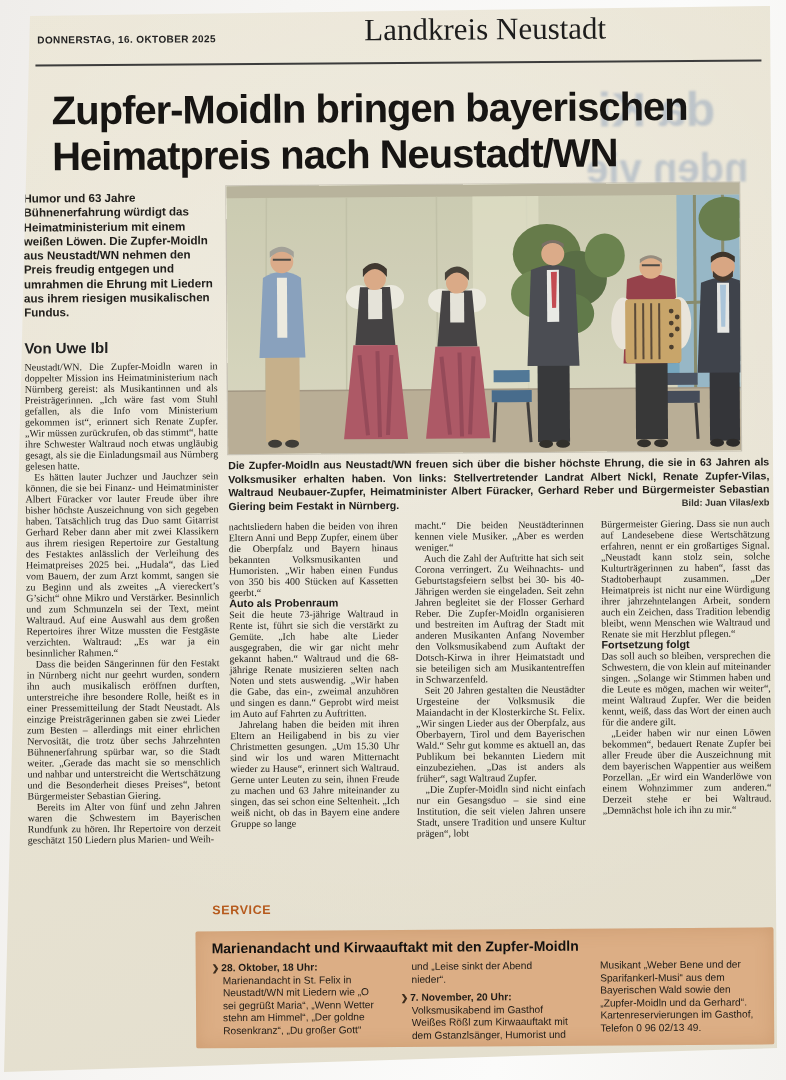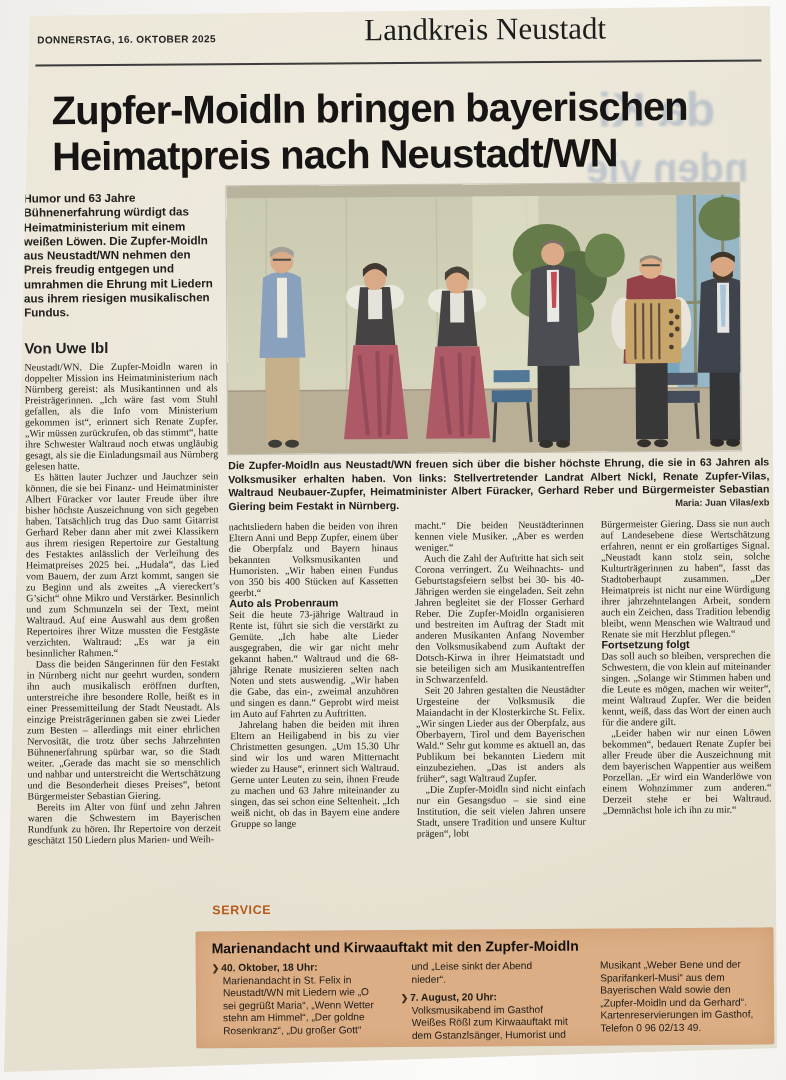--- a/index.html
+++ b/index.html
@@ -214,21 +214,21 @@
         <path d="M484 80 Q496 68 508 80 L508 74 Q496 64 484 74 Z" fill="#2a211c"></path>
         <path d="M486 88 Q496 100 506 88 L506 94 Q496 104 486 94 Z" fill="#32261f"></path>
         <ellipse cx="489" cy="260" rx="7" ry="4" fill="#16161a"></ellipse>
           <ellipse cx="505" cy="260" rx="7" ry="4" fill="#16161a"></ellipse>
       </g>
       <rect width="513" height="268" fill="#d6c79e" opacity=".12"></rect>
     </svg>
 
     <div class="caption">
       <span>Die Zupfer-Moidln aus Neustadt/WN freuen sich über die bisher höchste Ehrung, die sie in 63 Jahren als Volksmusiker erhalten haben. Von links: Stellvertretender Landrat Albert Nickl, Renate Zupfer-Vilas, Waltraud Neubauer-Zupfer, Heimatminister Albert Füracker, Gerhard Reber und Bürgermeister Sebastian Giering beim Festakt in Nürnberg.</span>
-      <span class="credit">Maria: Juan Vilas/exb</span>
+      <span class="credit">Bild: Juan Vilas/exb</span>
     </div>
 
     <div class="cols">
       <div class="c serifcol">
         <p class="noindent">nachtsliedern haben die beiden von ihren Eltern Anni und Bepp Zupfer, einem über die Oberpfalz und Bayern hinaus bekannten Volksmusikanten und Humoristen. „Wir haben einen Fundus von 350 bis 400 Stücken auf Kassetten geerbt.“</p>
         <p class="subhead">Auto als Probenraum</p>
         <p class="noindent">Seit die heute 73-jährige Waltraud in Rente ist, führt sie sich die verstärkt zu Gemüte. „Ich habe alte Lieder ausgegraben, die wir gar nicht mehr gekannt haben.“ Waltraud und die 68-jährige Renate musizieren selten nach Noten und stets auswendig. „Wir haben die Gabe, das ein-, zweimal anzuhören und singen es dann.“ Geprobt wird meist im Auto auf Fahrten zu Auftritten.</p>
         <p>Jahrelang haben die beiden mit ihren Eltern an Heiligabend in bis zu vier Christmetten gesungen. „Um 15.30 Uhr sind wir los und waren Mitternacht wieder zu Hause“, erinnert sich Waltraud. Gerne unter Leuten zu sein, ihnen Freude zu machen und 63 Jahre miteinander zu singen, das sei schon eine Seltenheit. „Ich weiß nicht, ob das in Bayern eine andere Gruppe so lange</p>
       </div>
       <div class="c serifcol">
@@ -244,22 +244,22 @@
         <p>„Leider haben wir nur einen Löwen bekommen“, bedauert Renate Zupfer bei aller Freude über die Auszeichnung mit dem bayerischen Wappentier aus weißem Porzellan. „Er wird ein Wanderlöwe von einem Wohnzimmer zum anderen.“ Derzeit stehe er bei Waltraud. „Demnächst hole ich ihn zu mir.“</p>
       </div>
     </div>
 
     <div class="service-label">SERVICE</div>
 
     <div class="service-box">
       <div class="service-title">Marienandacht und Kirwaauftakt mit den Zupfer-Moidln</div>
       <div class="service-items">
         <div class="sv-item">
-          <span class="sv-bullet">❯</span><b>40. Oktober, 18 Uhr:</b><span> Marienandacht in St. Felix in Neustadt/WN mit Liedern wie „O sei gegrüßt Maria“, „Wenn Wetter stehn am Himmel“, „Der goldne Rosenkranz“, „Du großer Gott“ und „Leise sinkt der Abend nieder“.</span>
+          <span class="sv-bullet">❯</span><b>28. Oktober, 18 Uhr:</b><span> Marienandacht in St. Felix in Neustadt/WN mit Liedern wie „O sei gegrüßt Maria“, „Wenn Wetter stehn am Himmel“, „Der goldne Rosenkranz“, „Du großer Gott“ und „Leise sinkt der Abend nieder“.</span>
         </div>
         <div class="sv-item">
-          <span class="sv-bullet">❯</span><b>7. August, 20 Uhr:</b><span> Volksmusikabend im Gasthof Weißes Rößl zum Kirwaauftakt mit dem Gstanzlsänger, Humorist und Musikant „Weber Bene und der Sparifankerl-Musi“ aus dem Bayerischen Wald sowie den „Zupfer-Moidln und da Gerhard“. Kartenreservierungen im Gasthof, Telefon 0 96 02/13 49.</span>
+          <span class="sv-bullet">❯</span><b>7. November, 20 Uhr:</b><span> Volksmusikabend im Gasthof Weißes Rößl zum Kirwaauftakt mit dem Gstanzlsänger, Humorist und Musikant „Weber Bene und der Sparifankerl-Musi“ aus dem Bayerischen Wald sowie den „Zupfer-Moidln und da Gerhard“. Kartenreservierungen im Gasthof, Telefon 0 96 02/13 49.</span>
         </div>
       </div>
     </div>
 
   </div>
 </div>
 
 </body></html>

